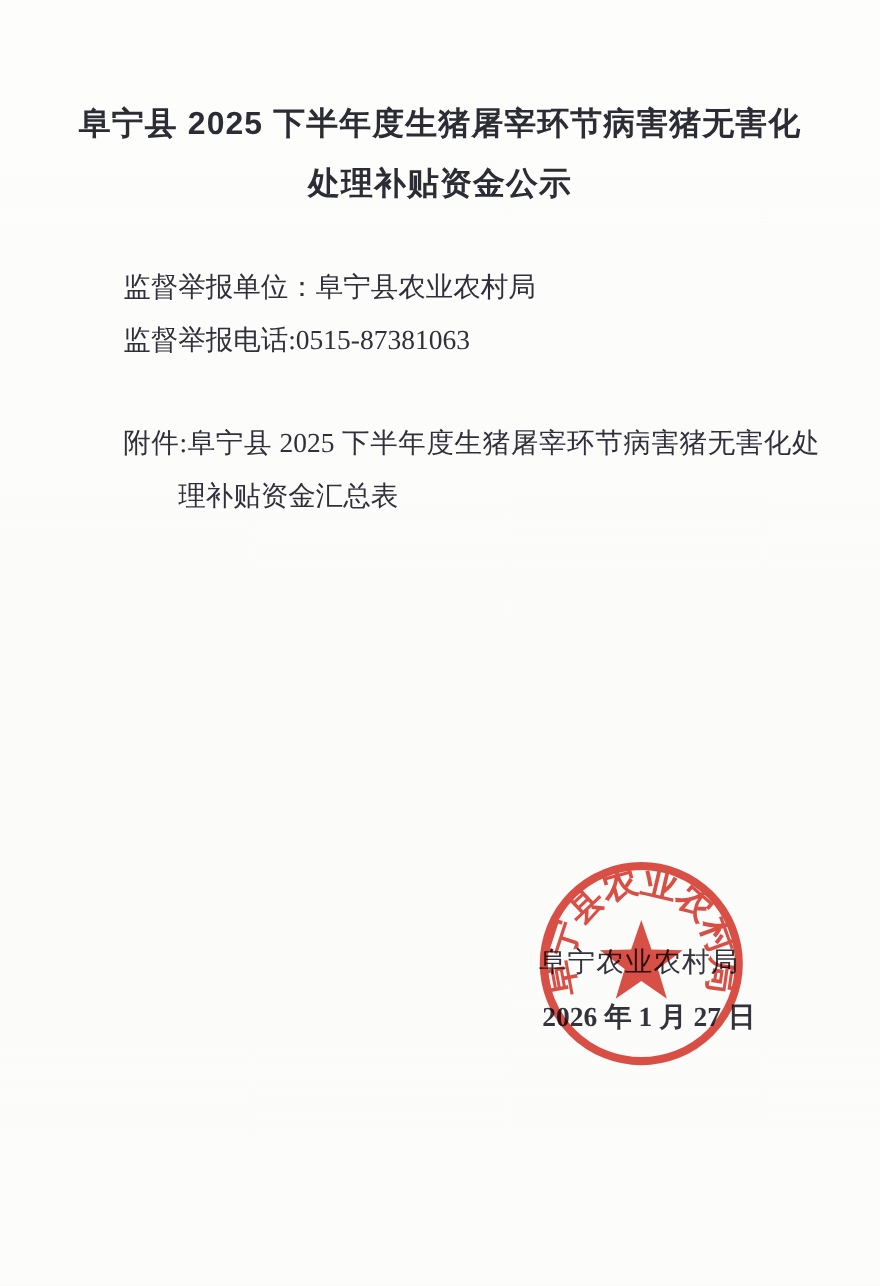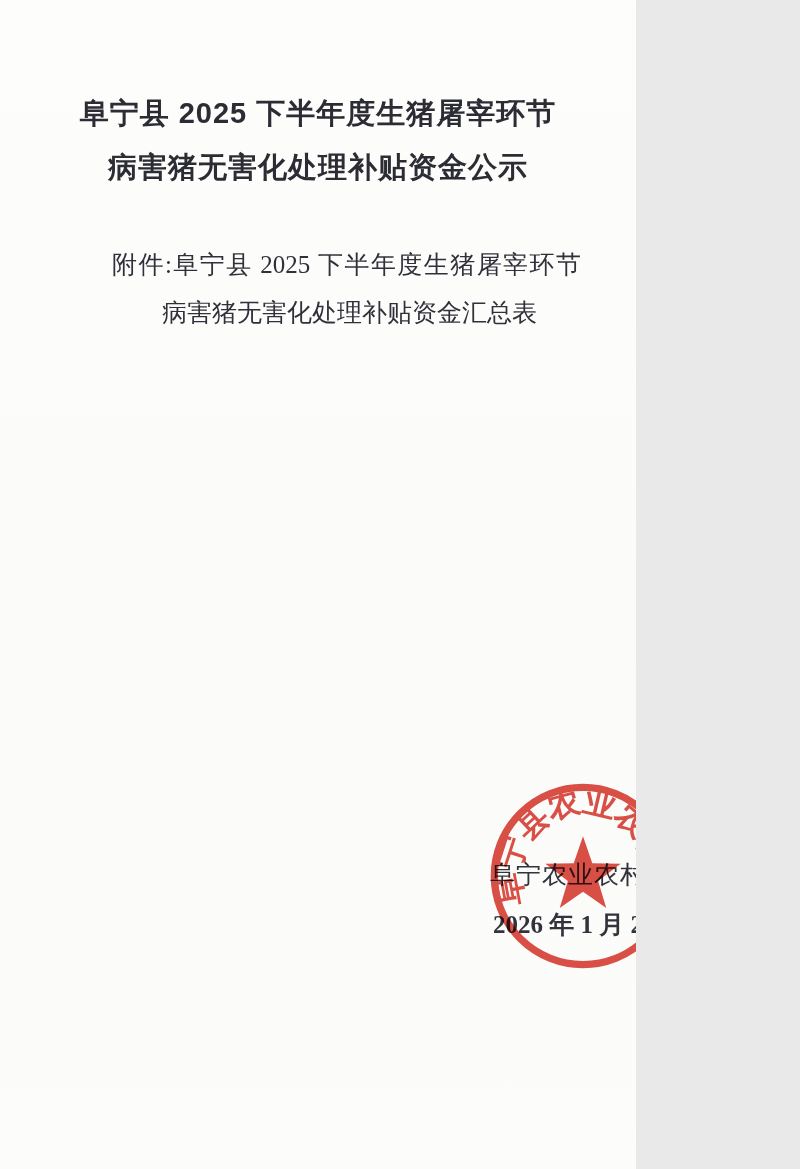--- a/index.html
+++ b/index.html
@@ -4,21 +4,21 @@
 <style>
   html, body { margin: 0; padding: 0; }
   body {
     width: 800px; height: 1169px;
     background: #e9e9e9;
     font-family: "Liberation Serif", "DejaVu Serif", serif;
     overflow: hidden;
   }
   .page {
     position: relative;
-    width: 636px; height: 1169px;
+    width: 800px; height: 1169px;
     background: linear-gradient(180deg, #fdfdfc 0%, #fbfbfa 60%, #fcfcfb 100%);
     color: #2f2f36;
     overflow: hidden;
   }
   .title {
     margin: 86px 68px 0 68px;
     font-family: "Liberation Sans", "DejaVu Sans", sans-serif;
     font-weight: 600;
     font-size: 29px;
     line-height: 54px;
@@ -62,20 +62,22 @@
   .stamp svg { width: 100%; height: 100%; }
 </style>
 </head>
 <body>
 
 <div class="page">
 
   <div class="title">阜宁县 2025 下半年度生猪屠宰环节病害猪无害化处理补贴资金公示</div>
 
   <div class="body-text">
+    <p class="para-line">监督举报单位：阜宁县农业农村局</p>
+    <p class="para-line">监督举报电话:0515-87381063</p>
     <p class="para-attachment">附件:阜宁县 2025 下半年度生猪屠宰环节病害猪无害化处理补贴资金汇总表</p>
   </div>
 
   <div class="signature-block">
     <div class="sig-org">阜宁农业农村局</div>
     <div class="sig-date">2026 年 1 月 27 日</div>
 
     <div class="stamp">
       <svg viewBox="0 0 186 186" xmlns="http://www.w3.org/2000/svg">
         <circle cx="93" cy="93" r="85" fill="none" stroke-width="7" stroke="#d8372d"></circle>

